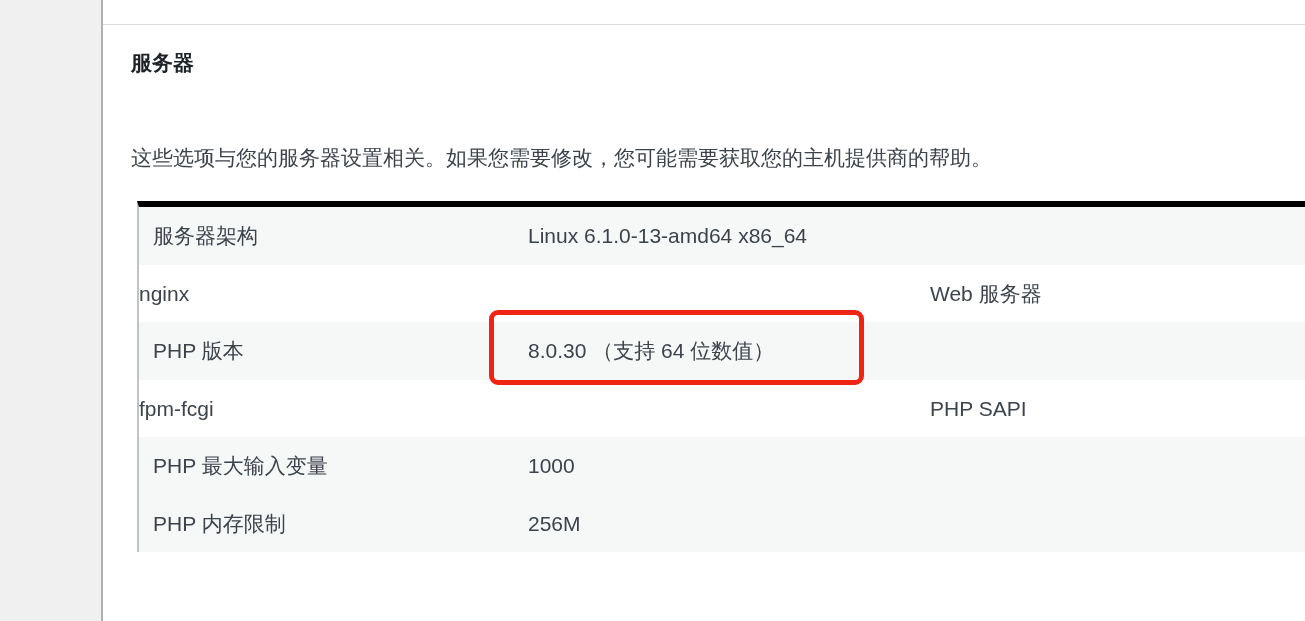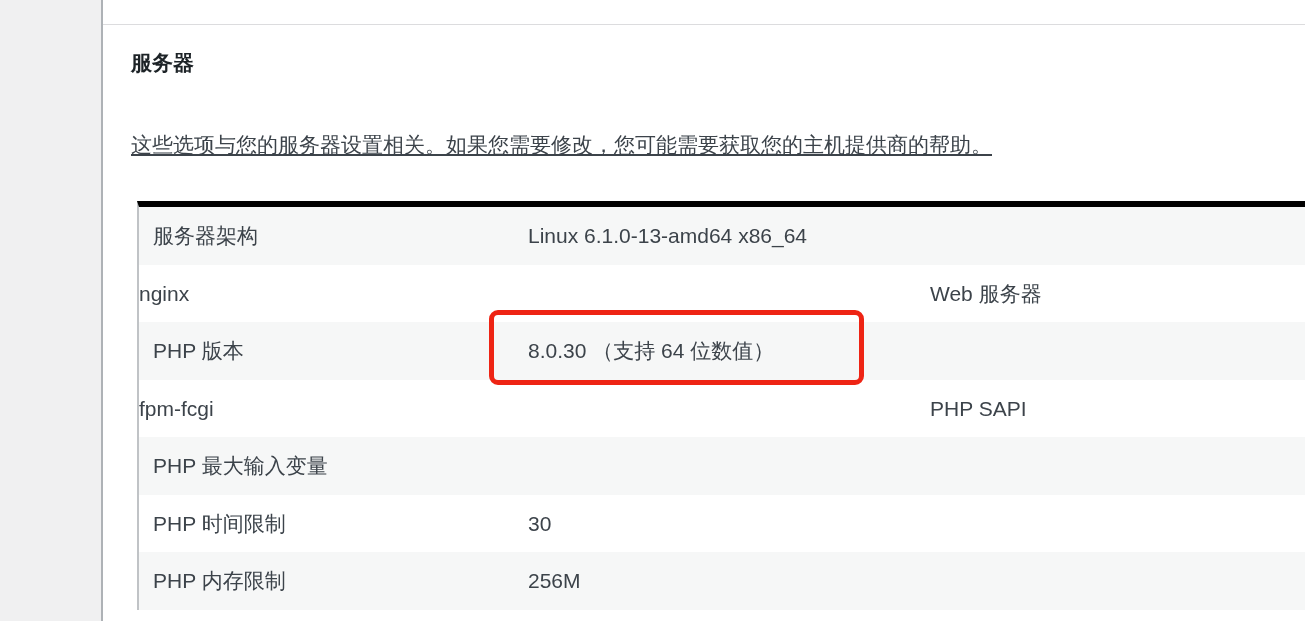--- a/index.html
+++ b/index.html
@@ -44,27 +44,26 @@
     left: 28px; top: 50px;
     margin: 0;
     font-size: 21px;
     line-height: 1.25;
     font-weight: 700;
     color: #1d2327;
     white-space: nowrap;
   }
   .section-desc {
     position: absolute;
-    left: 28px; top: 132px;
+    left: 28px; top: 145px;
     margin: 0;
     font-size: 21px;
     line-height: 1.25;
     color: #3c434a;
     white-space: nowrap;
-    text-decoration: underline;
   }
   .info-table {
     position: absolute;
     left: 34px; top: 201px; right: 0;
     border-top: 6px solid #000000;
     border-left: 2px solid #c0c3c6;
   }
   .row {
     display: flex;
     align-items: center;
@@ -132,26 +131,23 @@
     <div class="cell value">8.0.30 （支持 64 位数值）</div>
   </div>
 
   <div class="row">
     <div class="cell value">fpm-fcgi</div>
     <div class="cell label">PHP SAPI</div>
   </div>
 
   <div class="row stripe">
     <div class="cell label">PHP 最大输入变量</div>
+    <div class="cell value">1000</div>
   </div>
 
-  <div class="row">
-    <div class="cell label">PHP 时间限制</div>
-    <div class="cell value">30</div>
-  </div>
 
   <div class="row stripe">
     <div class="cell label">PHP 内存限制</div>
     <div class="cell value">256M</div>
   </div>
 </div>
   </div>
 
   <div class="highlight-box" style="border-color: rgb(238, 36, 20);"></div>
 </div>

